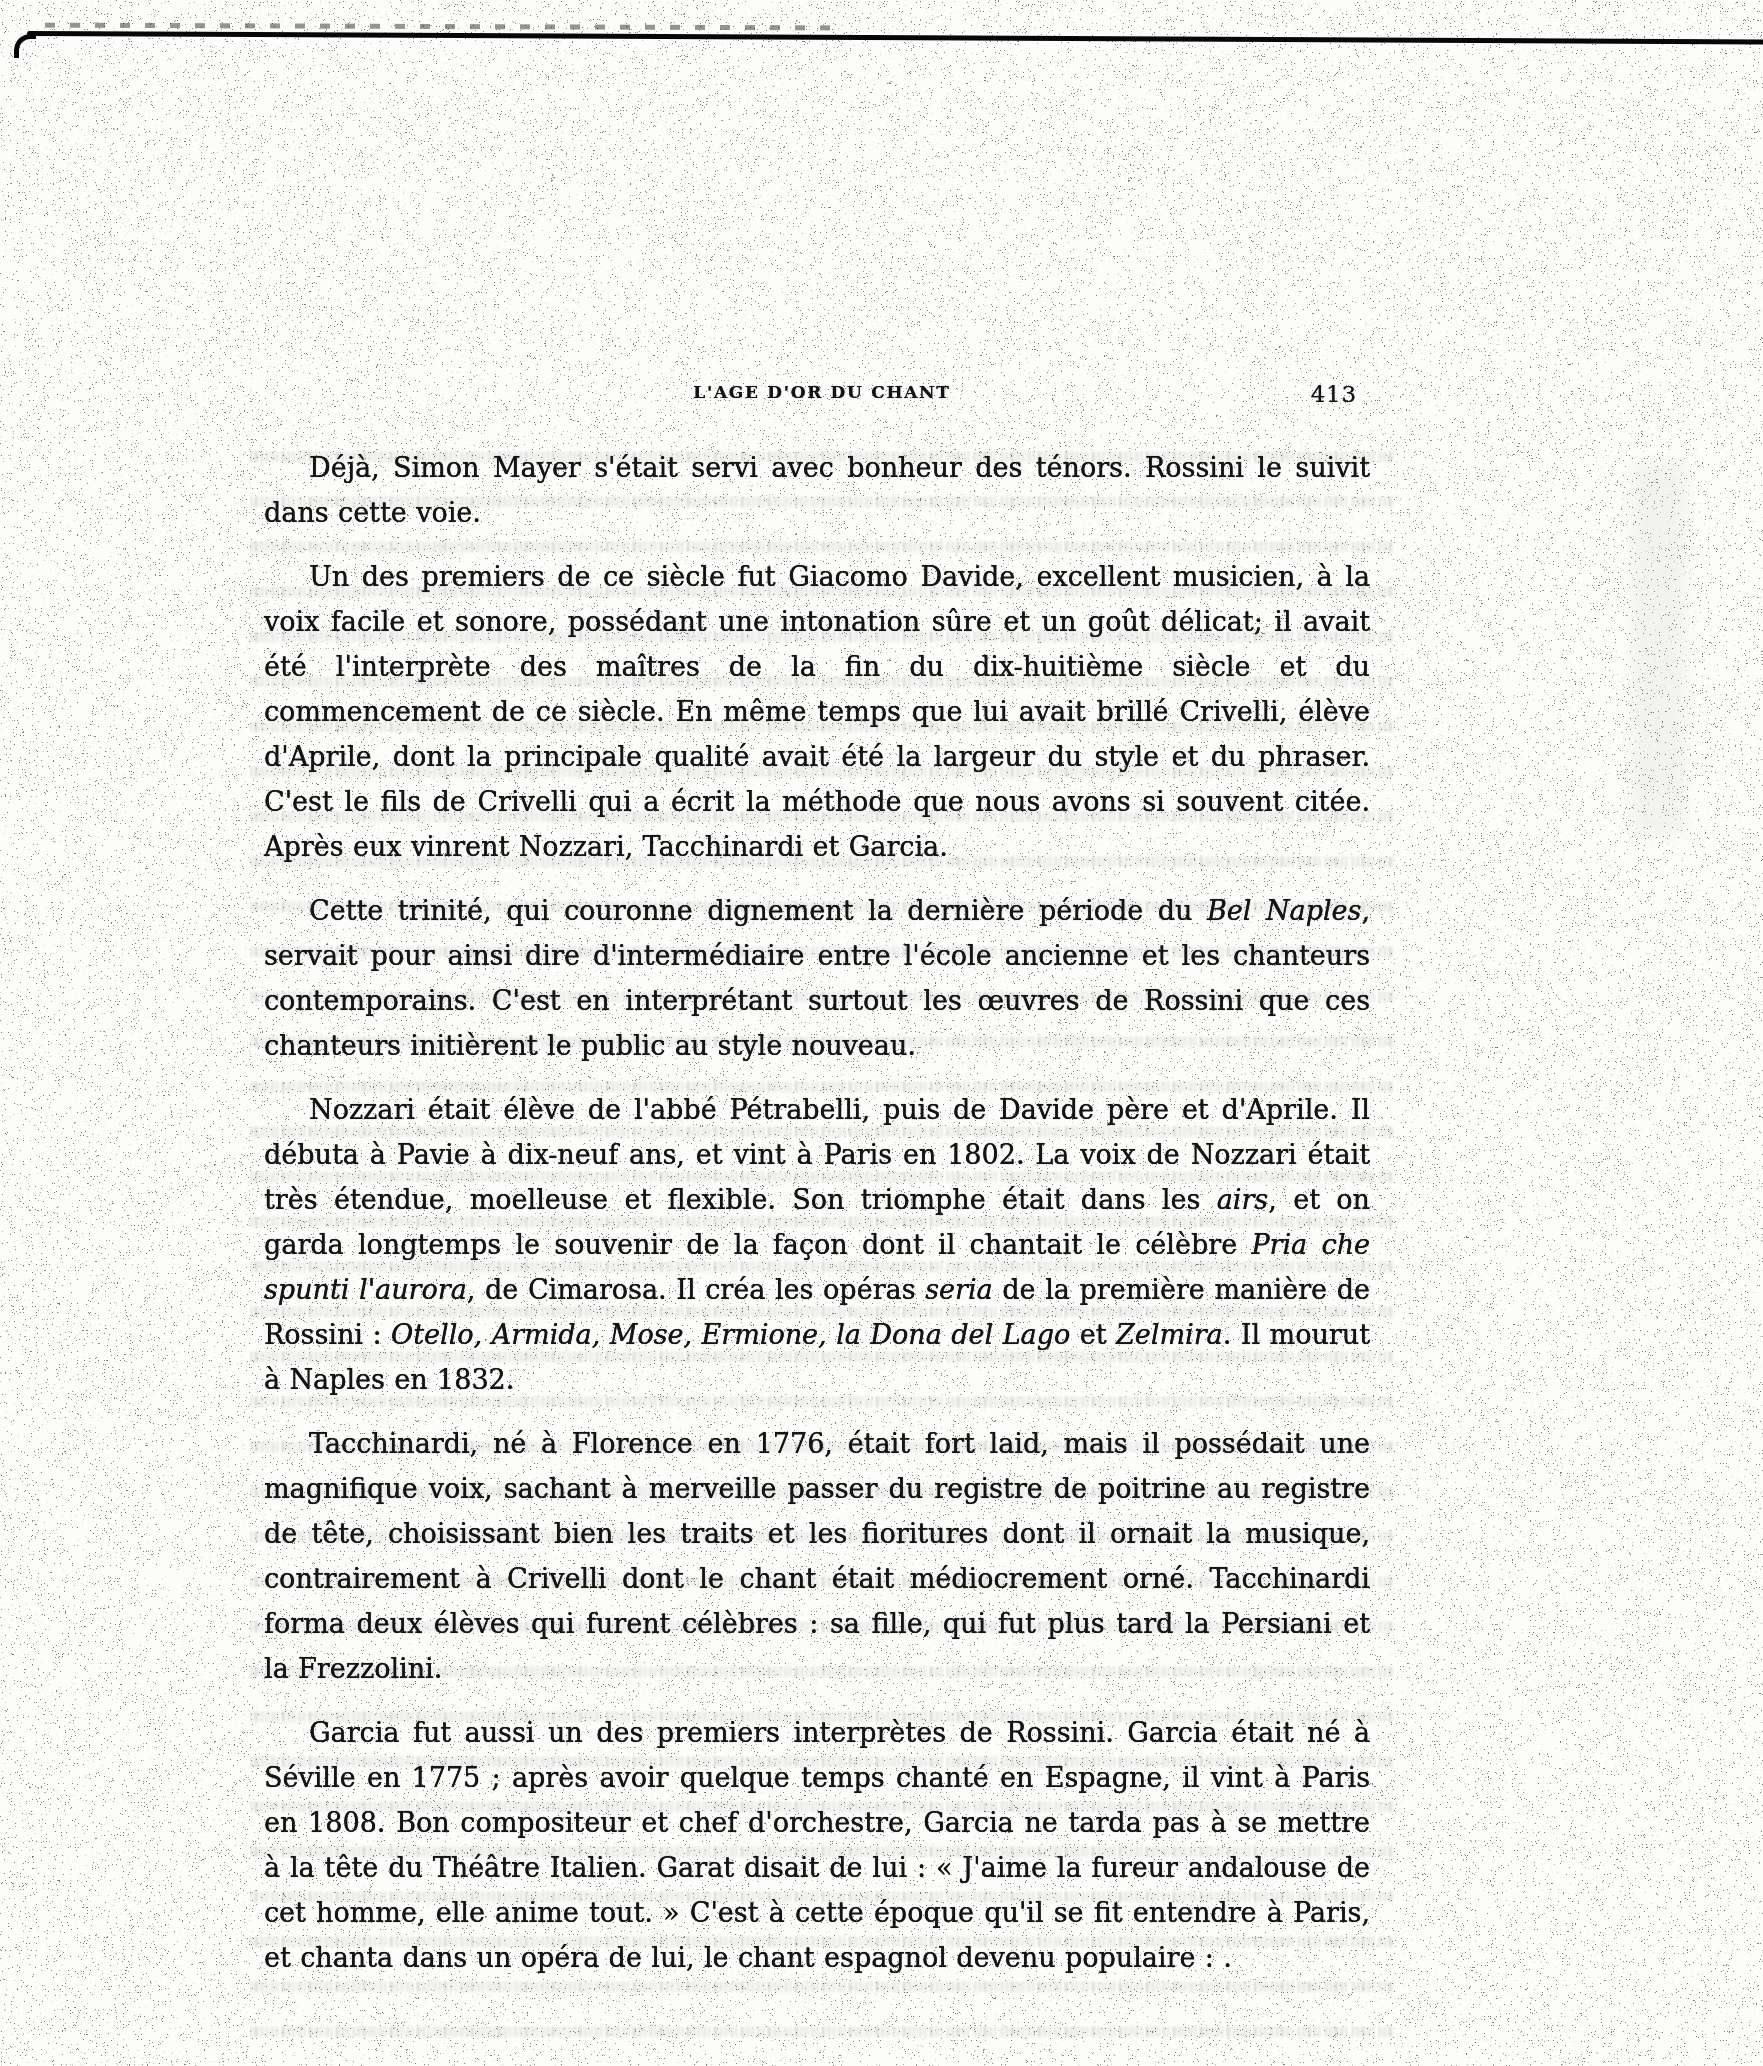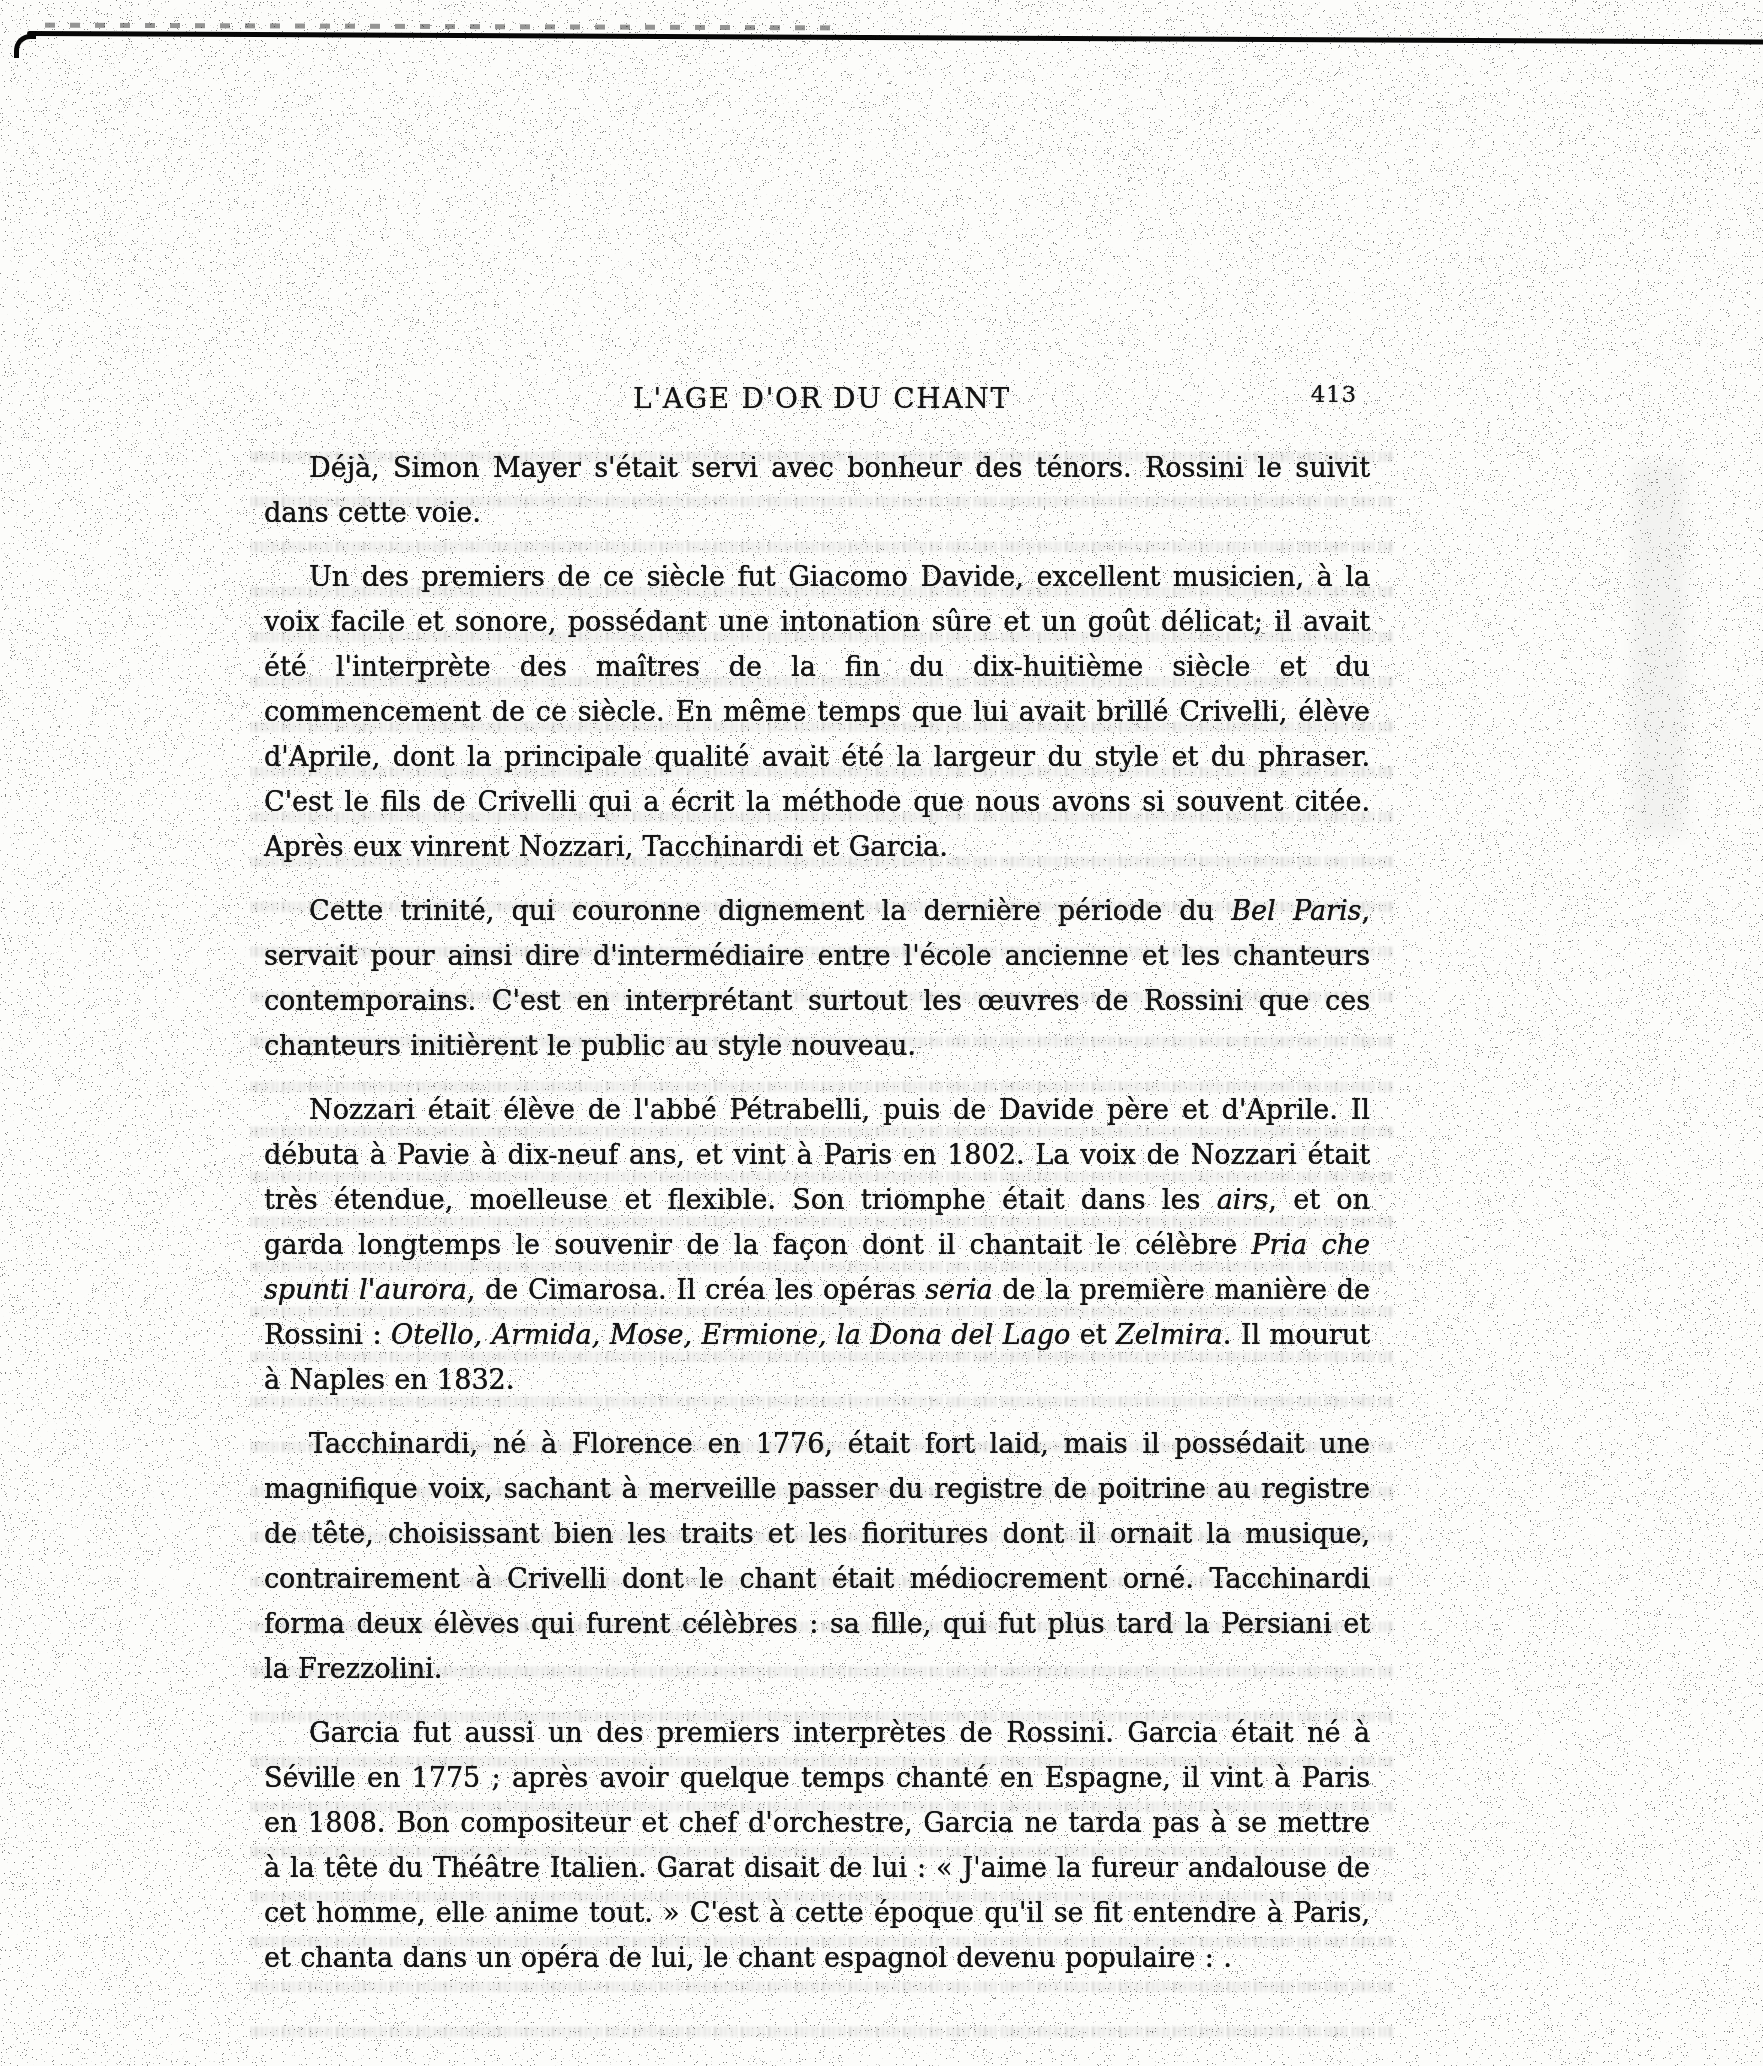--- a/index.html
+++ b/index.html
@@ -36,21 +36,21 @@
     transform:rotate(0.2deg);
   }
 
   
   .page-header{
     position:absolute; top:382px; left:264px; width:1116px; height:37px;
   }
   .running-title{
     position:absolute; left:50%; transform:translateX(-50%);
     white-space:nowrap;
-    font-size:28px; letter-spacing:1.7px; font-weight:normal;
+    font-size:17px; letter-spacing:1.7px; font-weight:bold;
     text-shadow:0 0 0.8px rgba(10,10,10,.8);
   }
   .page-number{
     position:absolute; right:23px; top:-0.8px;
     font-size:23px; letter-spacing:0.8px;
     text-shadow:0 0 0.8px rgba(10,10,10,.8);
     margin-left:43px;
   }
 
   
@@ -104,21 +104,21 @@
   <div class="page-header">
     <span class="running-title">L'AGE D'OR DU CHANT</span>
     <span class="page-number">413</span>
   </div>
 
   <div class="ghost-texture"></div>
 
   <div class="text-block">
     <p>Déjà, Simon Mayer s'était servi avec bonheur des ténors. Rossini le suivit dans cette voie.</p>
     <p>Un des premiers de ce siècle fut Giacomo Davide, excellent musicien, à la voix facile et sonore, possédant une intonation sûre et un goût délicat; il avait été l'interprète des maîtres de la fin du dix-huitième siècle et du commencement de ce siècle. En même temps que lui avait brillé Crivelli, élève d'Aprile, dont la principale qualité avait été la largeur du style et du phraser. C'est le fils de Crivelli qui a écrit la méthode que nous avons si souvent citée. Après eux vinrent Nozzari, Tacchinardi et Garcia.</p>
-    <p>Cette trinité, qui couronne dignement la dernière période du <i>Bel Paris</i>, servait pour ainsi dire d'intermédiaire entre l'école ancienne et les chanteurs contemporains. C'est en interprétant surtout les œuvres de Rossini que ces chanteurs initièrent le public au style nouveau.</p>
+    <p>Cette trinité, qui couronne dignement la dernière période du <i>Bel Naples</i>, servait pour ainsi dire d'intermédiaire entre l'école ancienne et les chanteurs contemporains. C'est en interprétant surtout les œuvres de Rossini que ces chanteurs initièrent le public au style nouveau.</p>
     <p>Nozzari était élève de l'abbé Pétrabelli, puis de Davide père et d'Aprile. Il débuta à Pavie à dix-neuf ans, et vint à Paris en 1802. La voix de Nozzari était très étendue, moelleuse et flexible. Son triomphe était dans les <i>airs</i>, et on garda longtemps le souvenir de la façon dont il chantait le célèbre <i>Pria che spunti l'aurora</i>, de Cimarosa. Il créa les opéras <i>seria</i> de la première manière de Rossini : <i>Otello, Armida, Mose, Ermione, la Dona del Lago</i> et <i>Zelmira</i>. Il mourut à Naples en 1832.</p>
     <p>Tacchinardi, né à Florence en 1776, était fort laid, mais il possédait une magnifique voix, sachant à merveille passer du registre de poitrine au registre de tête, choisissant bien les traits et les fioritures dont il ornait la musique, contrairement à Crivelli dont le chant était médiocrement orné. Tacchinardi forma deux élèves qui furent célèbres : sa fille, qui fut plus tard la Persiani et la Frezzolini.</p>
     <p>Garcia fut aussi un des premiers interprètes de Rossini. Garcia était né à Séville en 1775 ; après avoir quelque temps chanté en Espagne, il vint à Paris en 1808. Bon compositeur et chef d'orchestre, Garcia ne tarda pas à se mettre à la tête du Théâtre Italien. Garat disait de lui : « J'aime la fureur andalouse de cet homme, elle anime tout. » C'est à cette époque qu'il se fit entendre à Paris, et chanta dans un opéra de lui, le chant espagnol devenu populaire : .</p>
 
   </div>
 
   <div class="margin-smudge"></div>
 
   <svg class="noise-overlay" width="1763" height="2860" aria-hidden="true" viewBox="0 0 4267 6922">
     <defs>

